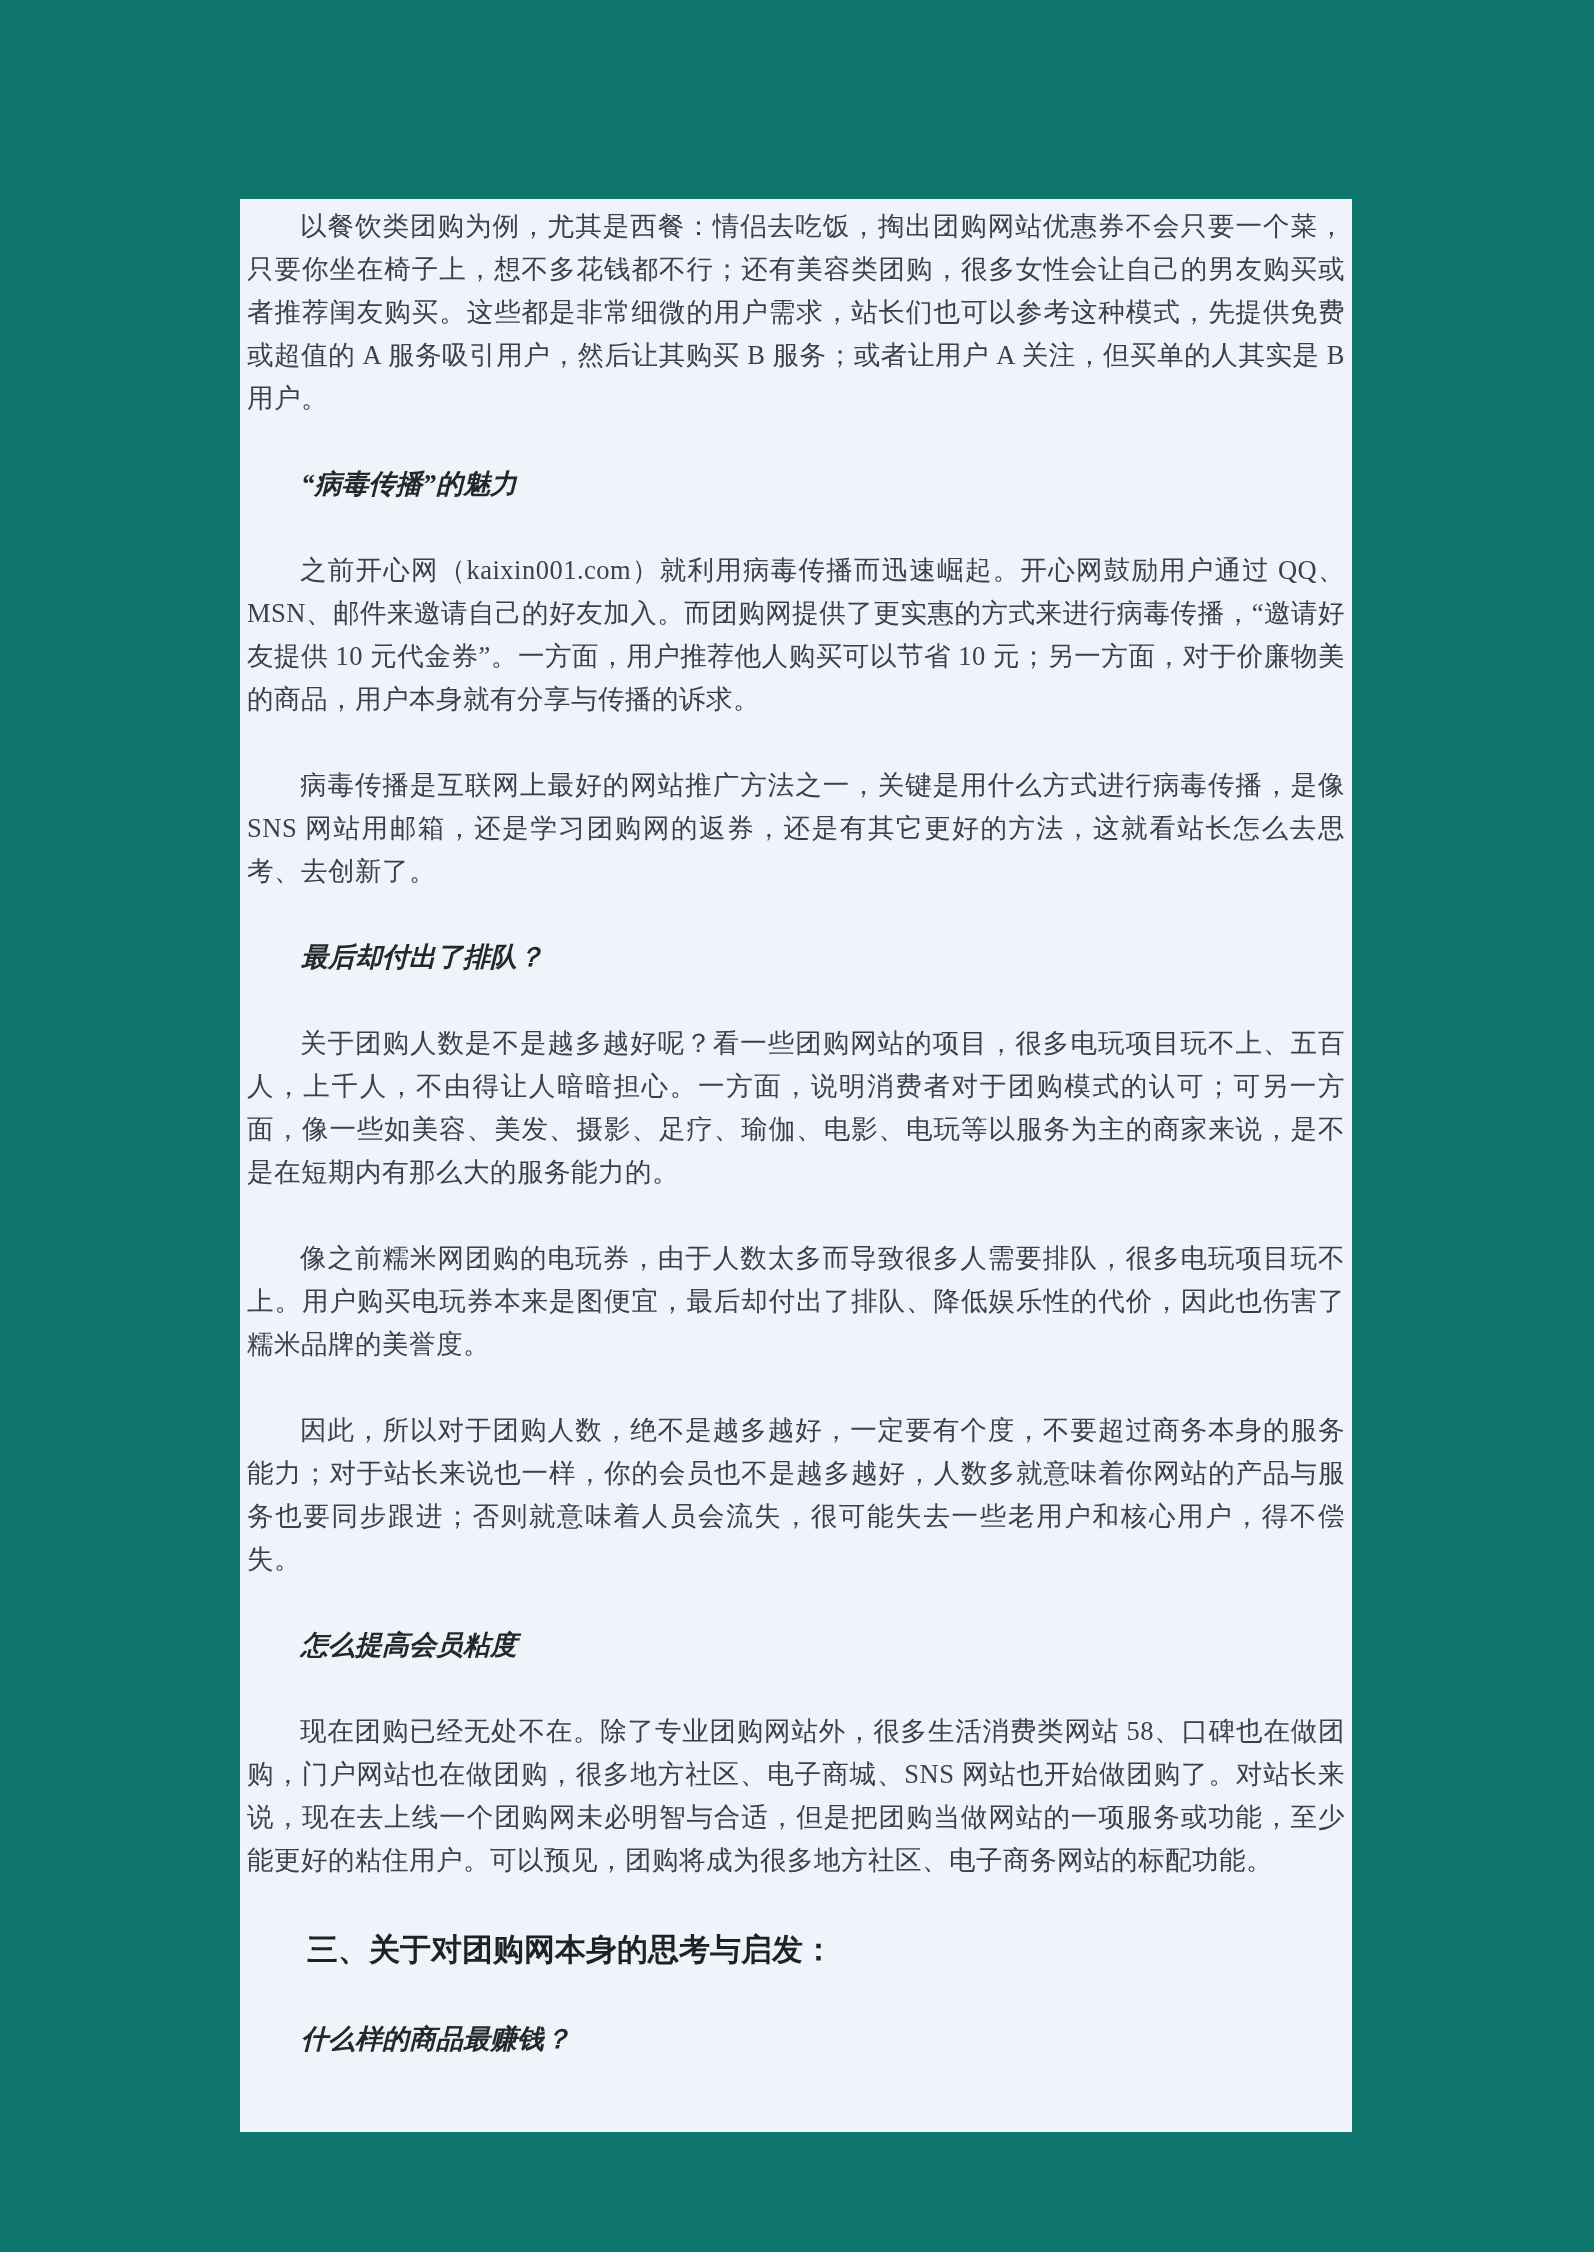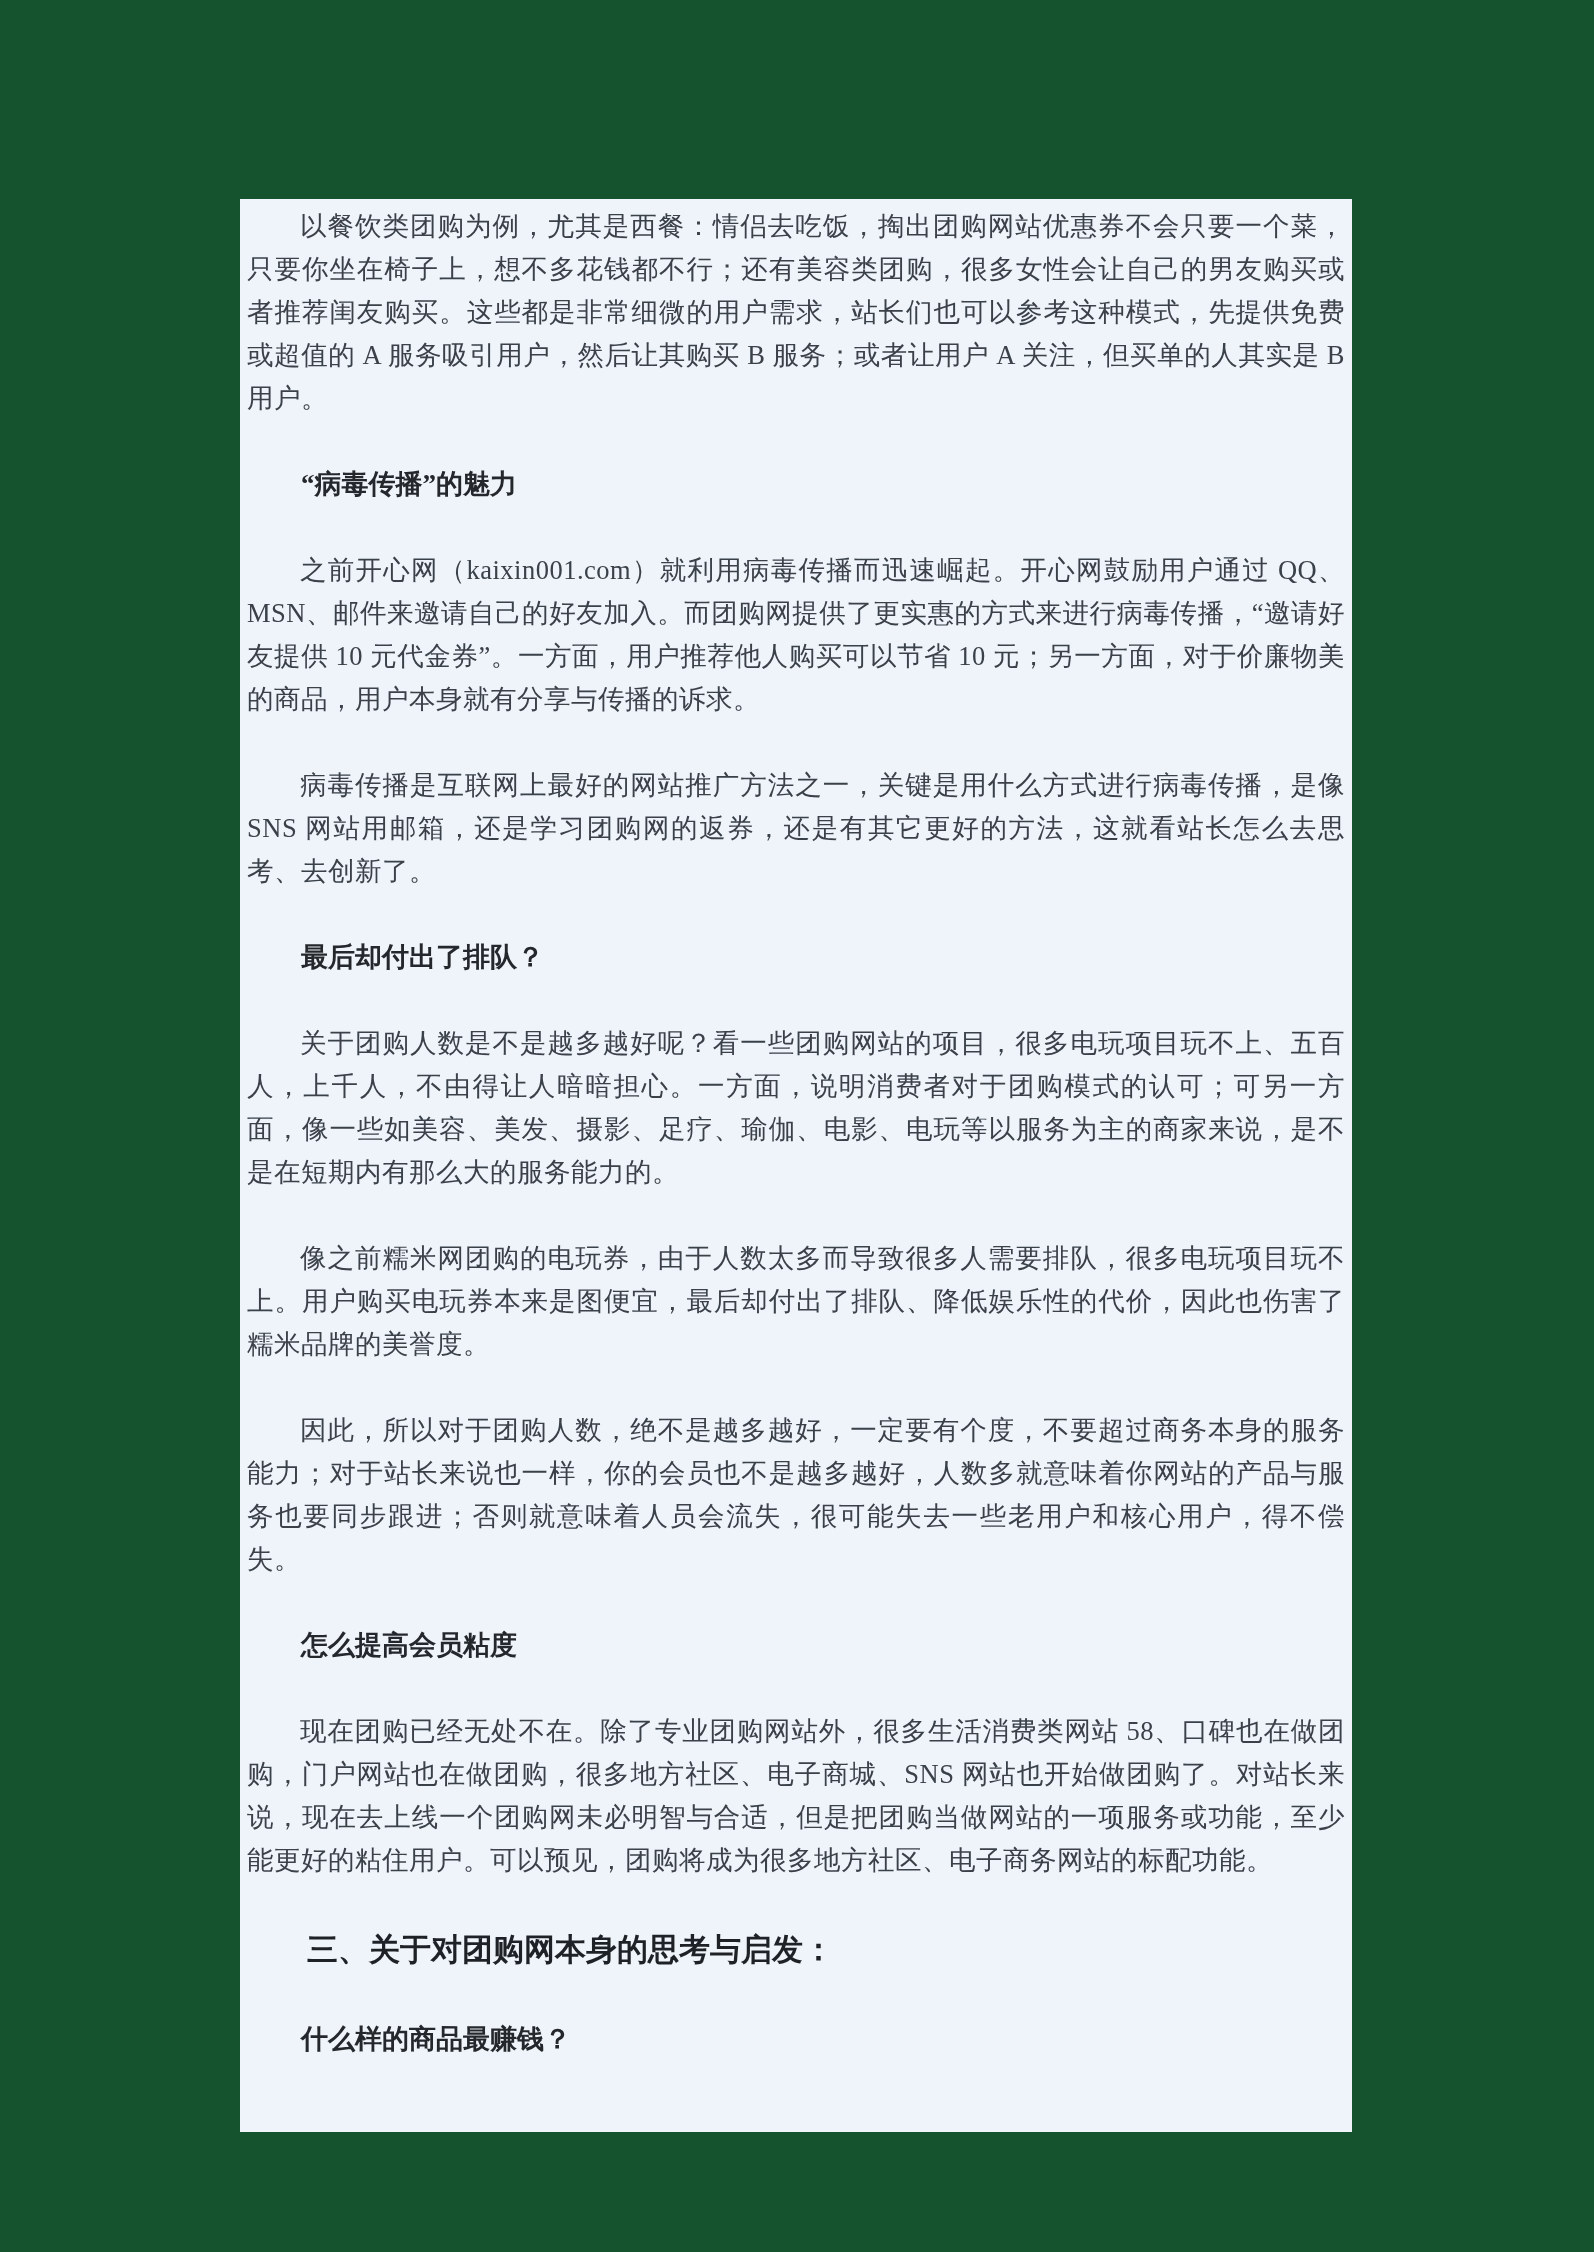--- a/index.html
+++ b/index.html
@@ -11,21 +11,21 @@
     width: 1594px;
     height: 2252px;
     position: relative;
     font-family: "Liberation Serif", "DejaVu Serif", serif;
   }
   .doc-page {
     position: absolute;
     left: 0; top: 0;
     width: 1594px;
     height: 2252px;
-    background: #14532d;
+    background: #0f766e;
   }
   .content-block {
     position: absolute;
     left: 240px;
     top: 199px;
     width: 1112px;
     box-sizing: border-box;
     padding: 6px 7px 28px 7px;
     background: #eef4fa;
   }
@@ -39,20 +39,21 @@
     letter-spacing: 0.5px;
   }
   .para:first-child { margin-top: 0; }
   .section-heading {
     margin: 43px 0;
     font-size: 27px;
     line-height: 43px;
     font-weight: bold;
     color: #24272b;
     text-indent: 2em;
+    font-style: italic;
   }
   .chapter-heading {
     margin: 41px 0;
     font-size: 31px;
     line-height: 50px;
     font-weight: bold;
     color: #1e2125;
     text-indent: 60px;
   }
 </style>

